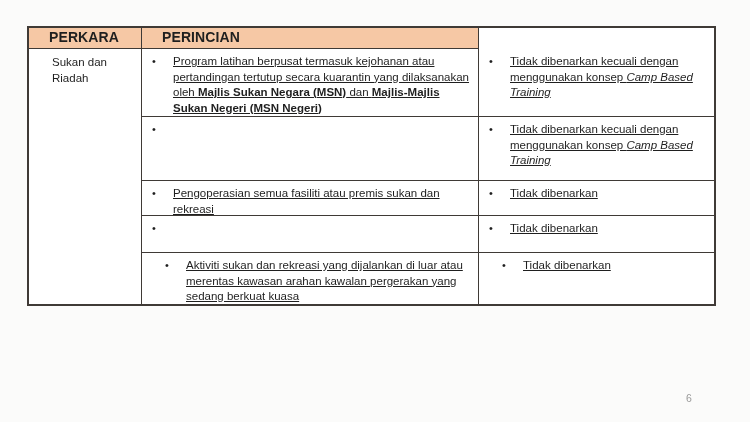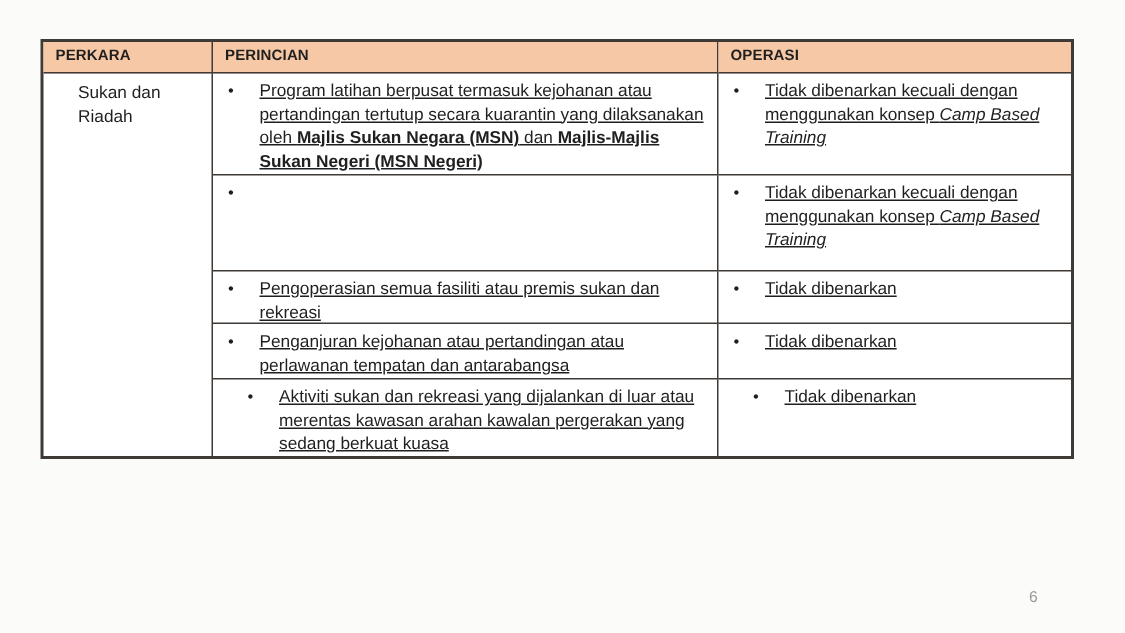--- a/index.html
+++ b/index.html
@@ -34,24 +34,24 @@
     border-bottom: 1px solid var(--line);
     font-size: 11.5px;
     line-height: 15.5px;
     overflow: hidden;
   }
   .cell.lastcol { border-right: none; }
   .cell.lastrow { border-bottom: none; padding-left: 23px; }
   .hdr {
     background: var(--header-bg);
     font-weight: 700;
-    font-size: 10px;
+    font-size: 14px;
     display: flex;
     align-items: center;
-    padding: 0 8px;
+    padding: 0 20px;
     letter-spacing: .1px;
   }
   .perkara-cell {
     grid-column: 1;
     grid-row: 2 / 7;
     padding: 6px 6px 0 8px;
   }
   .bul {
     display: flex;
     align-items: flex-start;
@@ -75,21 +75,20 @@
     font-size: 10.5px;
     color: var(--pagenum);
   }
 </style>
 </head>
 <body>
 
 <div class="sop-table">
   <div class="cell hdr">PERKARA</div>
   <div class="cell hdr">PERINCIAN</div>
-  <div class="cell hdr lastcol">OPERASI</div>
 
   <div class="cell perkara-cell lastrow">Sukan dan Riadah</div>
 
   <div class="cell bul c2 r1">
     <span class="bullet">•</span>
     <div class="txt"><span>Program latihan berpusat termasuk kejohanan atau pertandingan tertutup secara kuarantin yang dilaksanakan oleh </span><span class="b">Majlis Sukan Negara (MSN)</span><span> dan </span><span class="b">Majlis-Majlis Sukan Negeri (MSN Negeri)</span></div>
   </div>
   <div class="cell bul c3 r1 lastcol">
     <span class="bullet">•</span>
     <div class="txt"><span>Tidak dibenarkan kecuali dengan menggunakan konsep </span><span class="i">Camp Based Training</span></div>
@@ -107,21 +106,20 @@
     <span class="bullet">•</span>
     <div class="txt"><span>Pengoperasian semua fasiliti atau premis sukan dan rekreasi</span></div>
   </div>
   <div class="cell bul c3 r3 lastcol">
     <span class="bullet">•</span>
     <div class="txt"><span>Tidak dibenarkan</span></div>
   </div>
 
   <div class="cell bul c2 r4">
     <span class="bullet">•</span>
-    <div class="txt"><span>Penganjuran kejohanan atau pertandingan atau perlawanan tempatan dan antarabangsa</span></div>
   </div>
   <div class="cell bul c3 r4 lastcol">
     <span class="bullet">•</span>
     <div class="txt"><span>Tidak dibenarkan</span></div>
   </div>
 
   <div class="cell bul c2 r5 lastrow">
     <span class="bullet">•</span>
     <div class="txt"><span>Aktiviti sukan dan rekreasi yang dijalankan di luar atau merentas kawasan arahan kawalan pergerakan yang sedang berkuat kuasa</span></div>
   </div>

